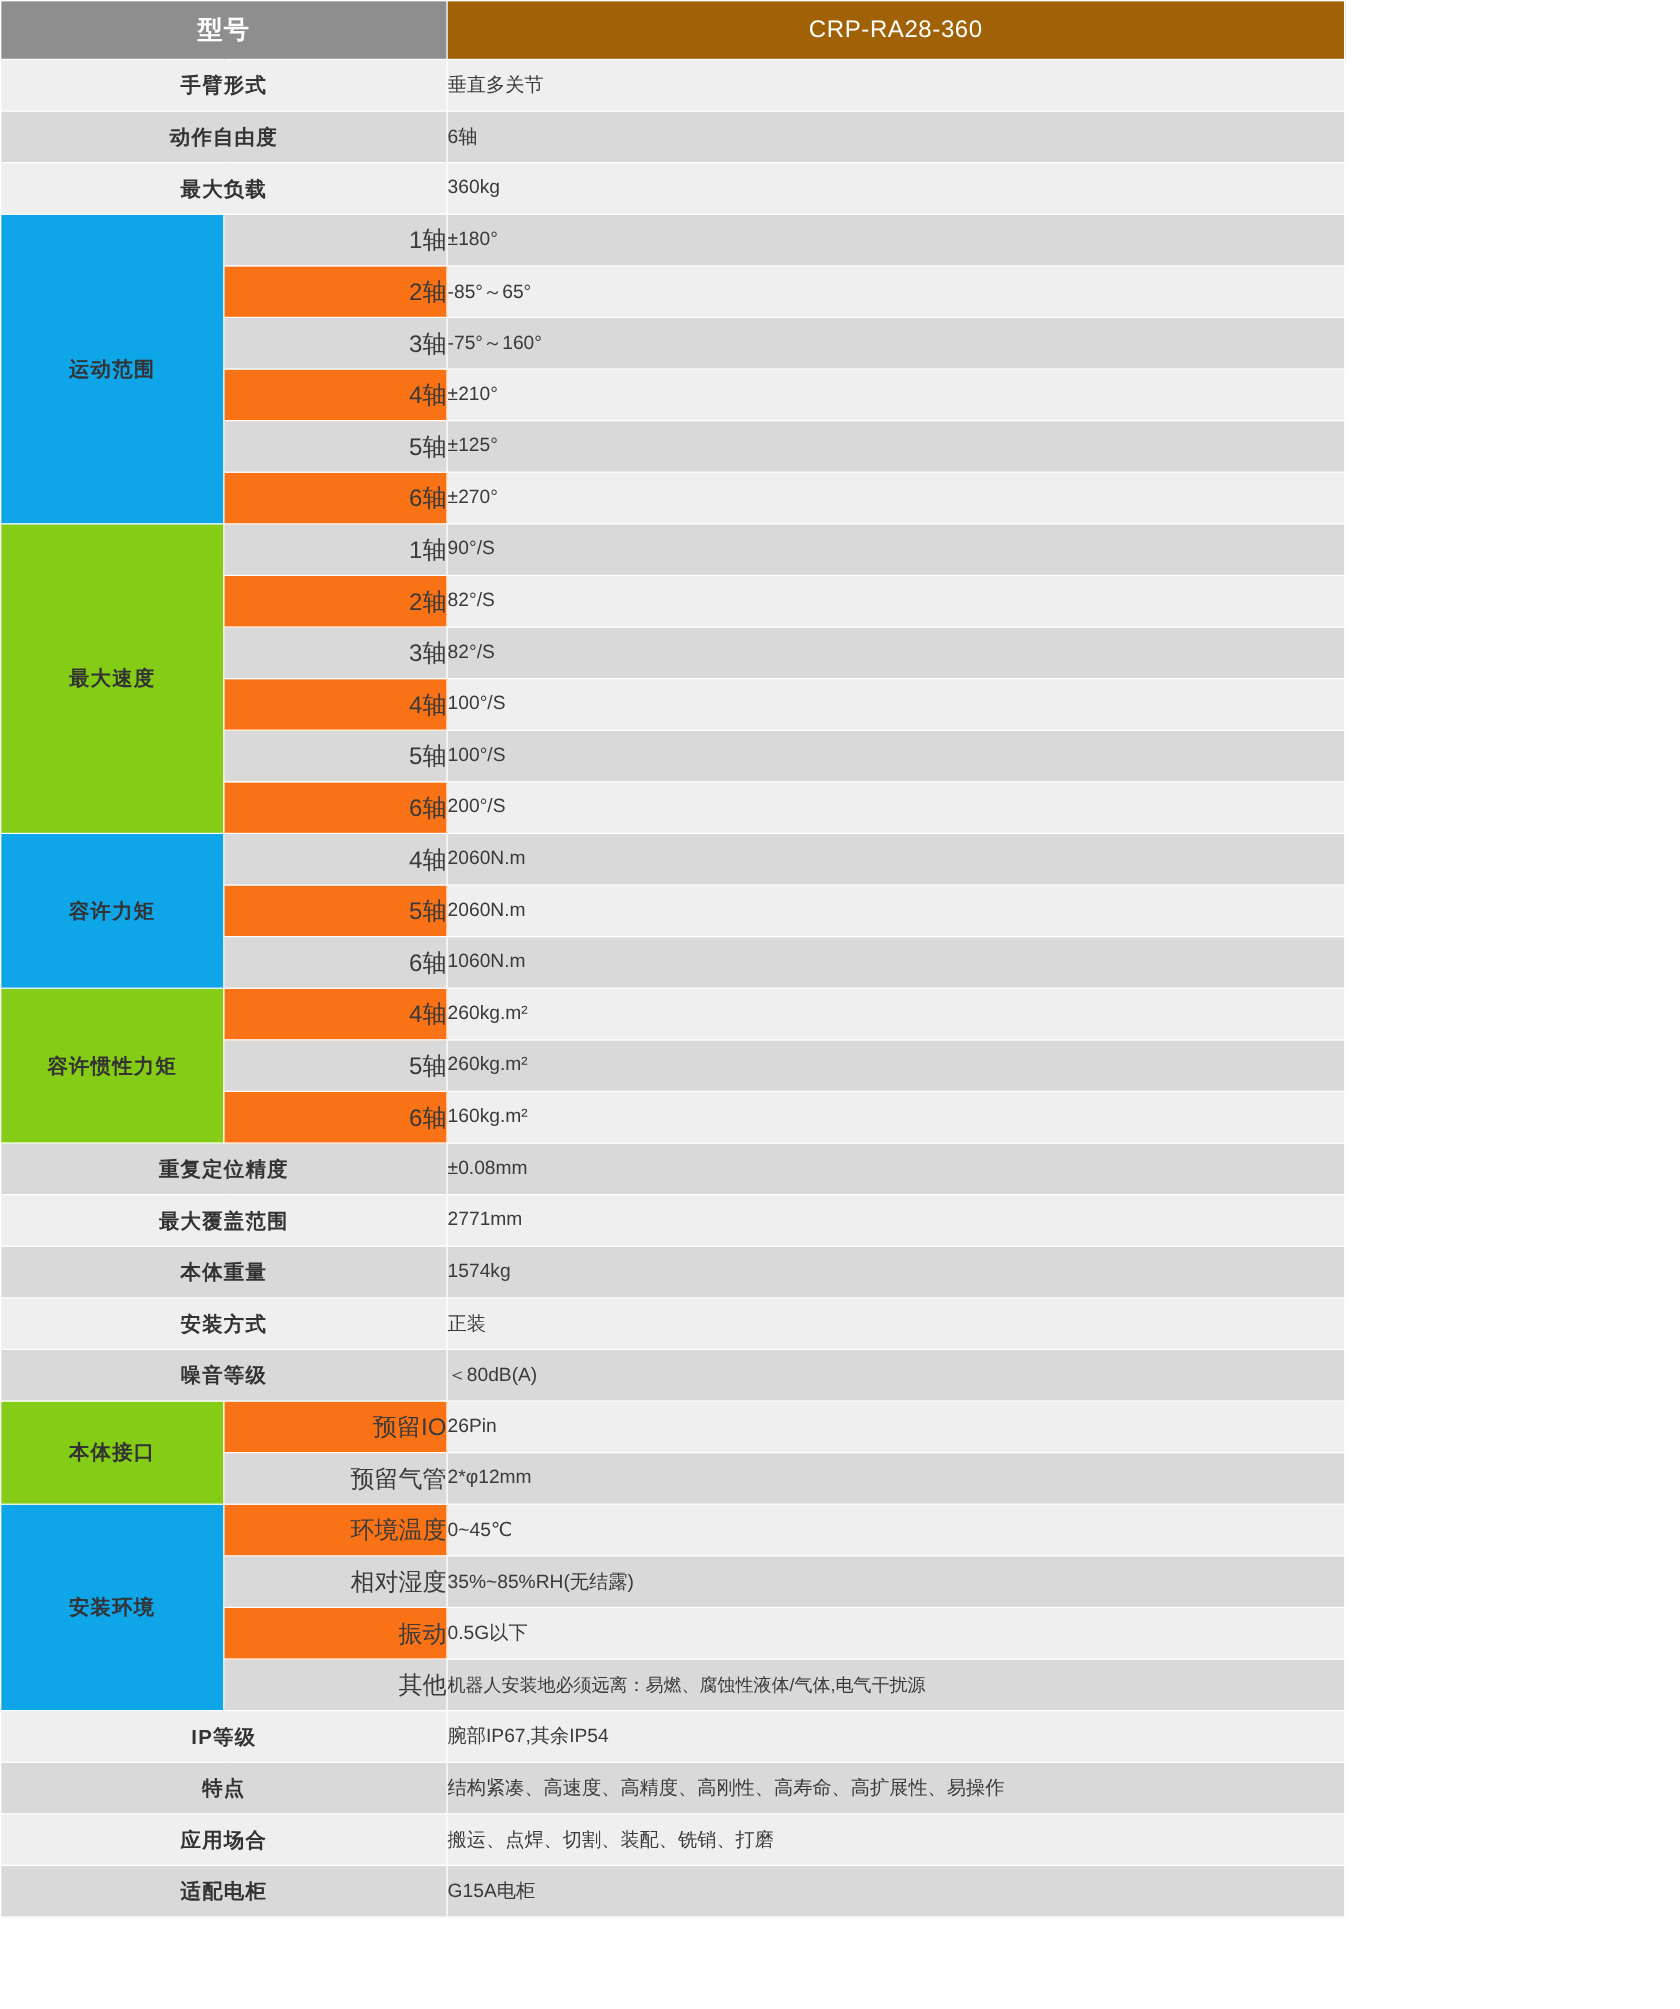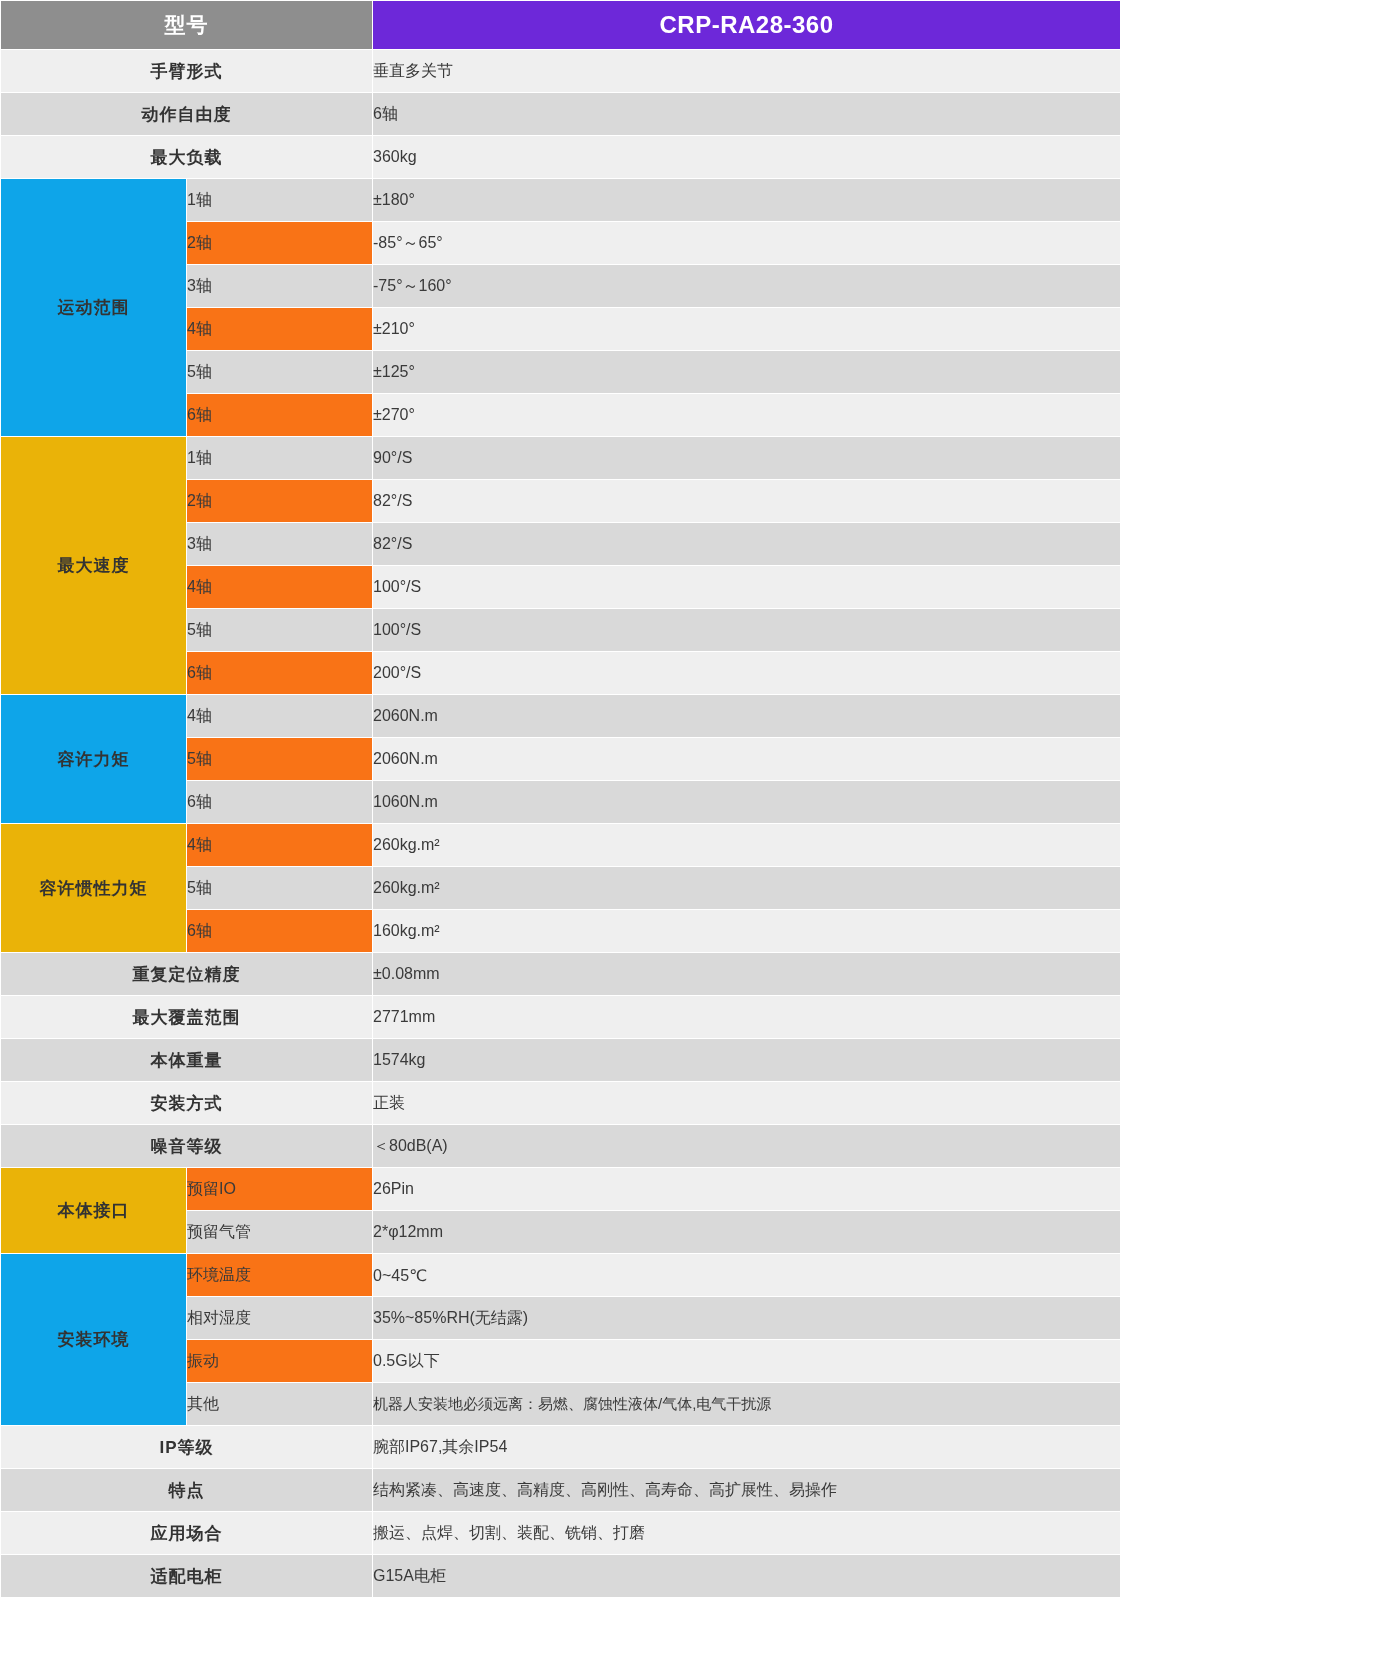--- a/index.html
+++ b/index.html
@@ -36,45 +36,45 @@
   .hdr-label {
     background: #8e8e8e;
     color: #ffffff;
     font-weight: bold;
     font-size: 21px;
     text-align: center;
     height: 48px;
     letter-spacing: 1px;
   }
   .hdr-value {
-    background: #6d28d9;
+    background: #a16207;
     color: #ffffff;
-    font-weight: bold;
-    font-size: 24px;
+    font-weight: normal;
+    font-size: 20px;
     text-align: center;
     height: 48px;
     letter-spacing: 0.5px;
   }
 
   .lbl {
     text-align: center;
     font-weight: bold;
     font-size: 17px;
     color: #333333;
     height: 42px;
     letter-spacing: 1px;
   }
   .lbl.shade-a { background: #efefef; margin-left: 17px; }
   .lbl.shade-b { background: #d9d9d9; }
-  .lbl.group-a { background: #eab308; }
+  .lbl.group-a { background: #84cc16; }
   .lbl.group-b { background: #0ea5e9; }
 
   .sub {
-    text-align: left;
-    font-size: 16px;
+    text-align: right;
+    font-size: 20px;
     color: #3a3a3a;
     height: 42px;
   }
   .sub.shade-a { background: #f97316; margin-top: 44px; }
   .sub.shade-b { background: #d9d9d9; }
 
   .val {
     text-align: left;
     font-size: 16px;
     color: #3a3a3a;

